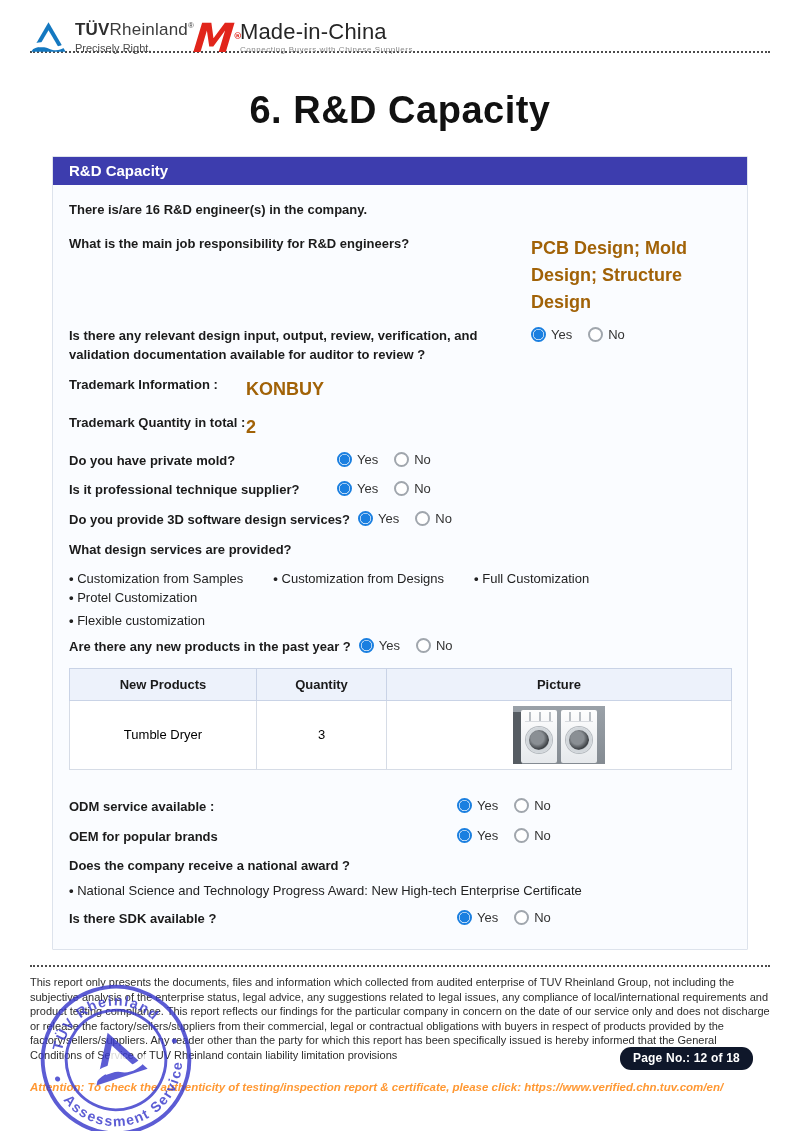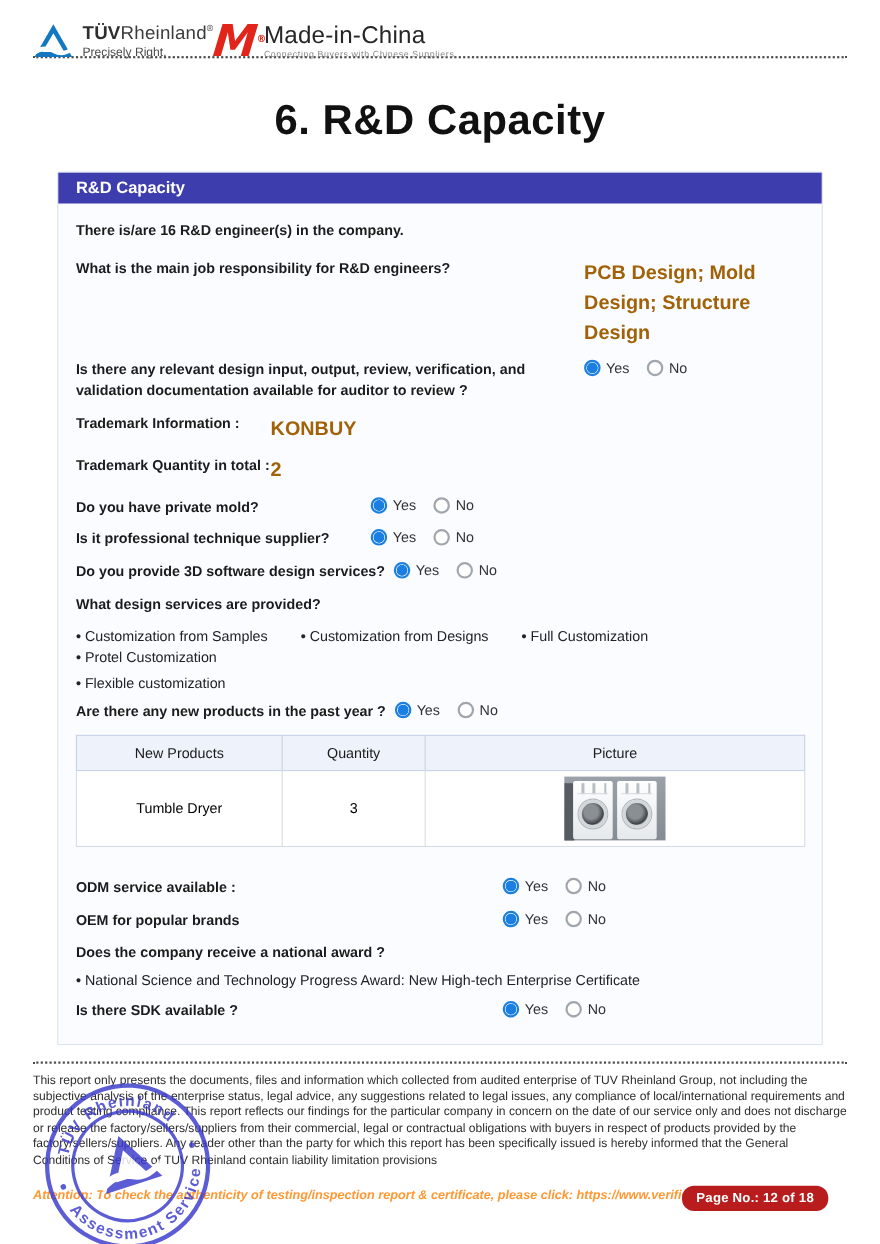--- a/index.html
+++ b/index.html
@@ -56,21 +56,21 @@
   .rlabel { font-size:13px; color:#333; margin:0 16px 0 5px; line-height:15px; }
 
   
   .bullets { display:flex; flex-wrap:wrap; gap:4px 30px; margin-bottom:8px; }
   .bullet-item { font-size:13px; color:#222; }
   .bullet-item::before { content:"• "; font-weight:bold; }
   .bullets-line2 { margin-bottom:10px; }
 
   
   table.np { border-collapse:collapse; width:662px; margin:8px 0 6px; background:#fff; table-layout:fixed; }
-  table.np th { background:#edf2fb; border:1px solid #c9d3e6; font-size:13px; font-weight:normal; padding:8px 4px; color:#1b1b1b; }
+  table.np th { background:#edf2fb; border:1px solid #c9d3e6; font-size:13px; font-weight:bold; padding:8px 4px; color:#1b1b1b; }
   table.np td { border:1px solid #d6dce6; text-align:center; font-size:13px; padding:5px; height:68px; color:#000000; }
   .col-prod { width:187px; } .col-qty { width:130px; } .col-pic { width:345px; }
 
   
   .dryer-photo { width:92px; height:58px; margin:0 auto; background:linear-gradient(#9aa1a8,#848b92);
                  position:relative; overflow:hidden; display:flex; align-items:flex-end; justify-content:center; gap:4px; padding:2px 2px 1px; }
   .dryer-strip { position:absolute; left:0; top:6px; width:9px; height:100%; background:#565c62; }
   .dryer-unit { width:36px; height:53px; background:linear-gradient(#fefefe,#e6e9ec); border-radius:2px; position:relative; z-index:1; }
   .dryer-ctrl { height:10px; border-bottom:1px solid #d8dbdf;
                 background:repeating-linear-gradient(90deg, transparent 0 4px, #b9bec3 4px 6px, transparent 6px 10px); margin:2px 4px 0; }
@@ -78,21 +78,21 @@
                 background:radial-gradient(circle at 42% 40%, #8a8f94 0 38%, #3c4044 68%, #9aa0a5 74%);
                 border:3px solid #d2d7db; box-shadow:0 0 0 1px #b4b9be; }
 
   
   .footer { position:absolute; left:30px; right:30px; top:965px; }
   .disclaimer { font-size:11px; line-height:14.5px; color:#2d2d2d; margin-top:8px; }
   .attention { font-size:11.5px; font-weight:bold; color:#ff9833; margin-top:19px;font-style:italic; }
   .attention .url { color:#ff9833; text-decoration:none; }
   .stamp { position:absolute; left:8px; top:17px; width:156px; height:156px; transform:rotate(-18deg);
            opacity:.82; z-index:2; pointer-events:none; }
-  .page-badge { position:absolute; left:620px; top:1078px; background:#b91c1c; color:#fff;
+  .page-badge { position:absolute; left:620px; top:1047px; background:#0f172a; color:#fff;
                 font-size:12px; font-weight:bold; padding:4px 13px 5px; border-radius:11px; letter-spacing:.2px; }
 </style>
 </head>
 <body>
 
 <div class="page">
 
   <div class="top-header">
     <div class="tuv-logo">
       <span class="tuv-tri">

